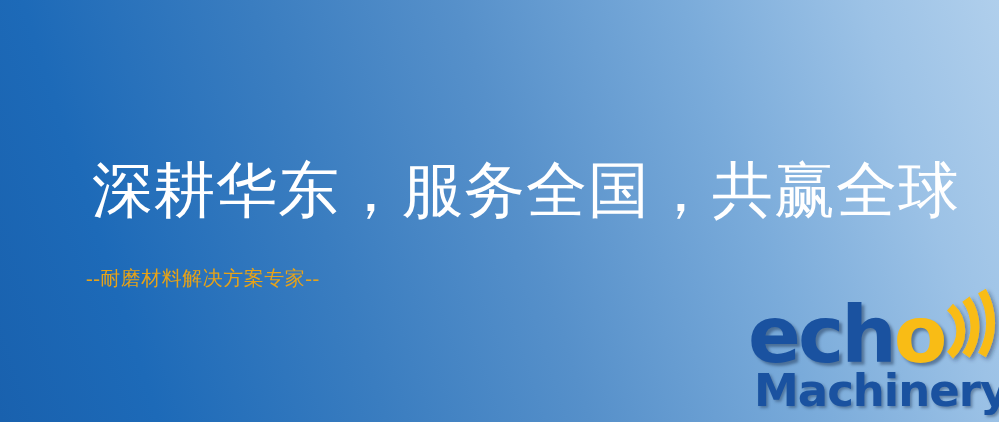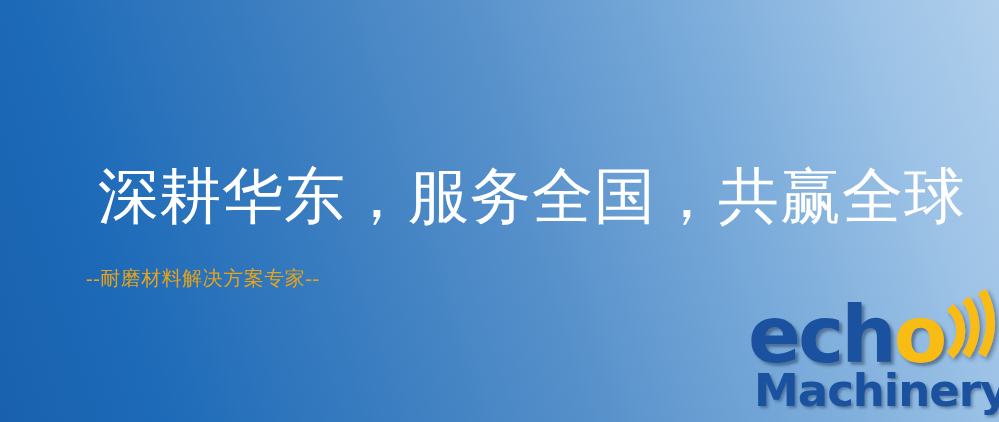--- a/index.html
+++ b/index.html
@@ -30,21 +30,21 @@
     position: absolute;
     left: 84px;
     top: 152px;
     font-family: "Liberation Serif", "DejaVu Serif", serif;
     font-size: 61px;
     line-height: 1;
     color: #ffffff;
     letter-spacing: 1px;
     white-space: nowrap;
     font-weight: normal;
-    margin: 14px;
+    margin: 8px;
   }
 
   
   .subtitle {
     position: absolute;
     left: 86px;
     top: 268px;
     font-family: "Liberation Serif", "DejaVu Serif", serif;
     font-size: 20px;
     line-height: 1;

